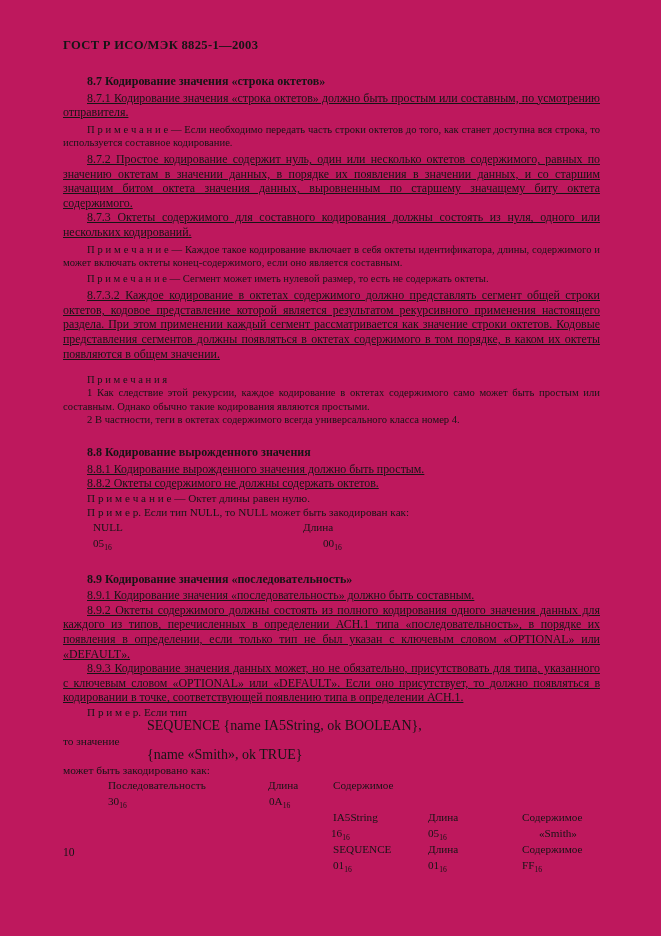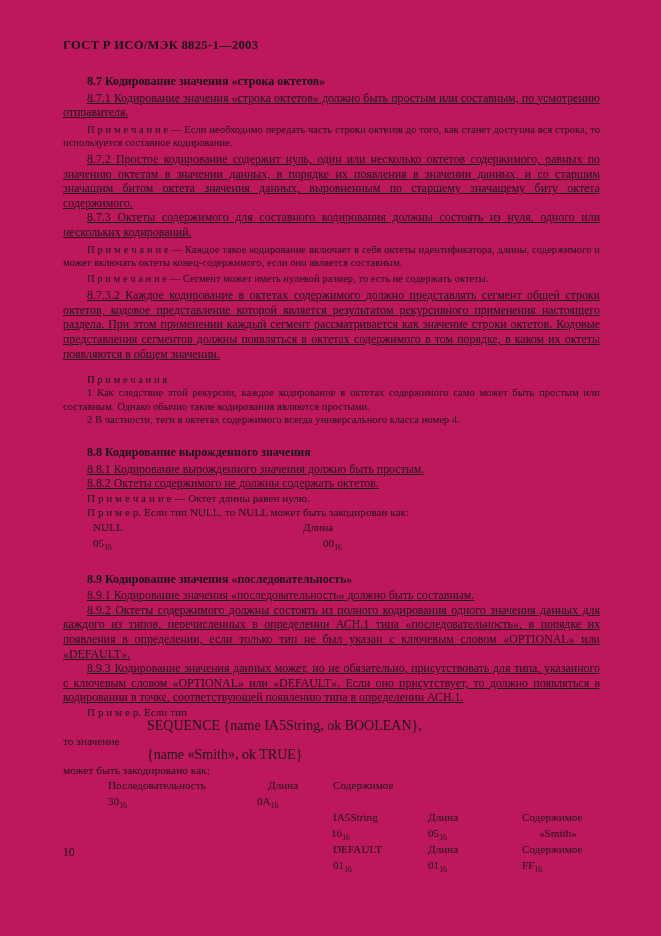--- a/index.html
+++ b/index.html
@@ -134,34 +134,34 @@
         <div class="code blk">{name «Smith», ok TRUE}</div>
         <div class="plain blk">может быть закодировано как:</div>
         <div class="extable blk">
           <div class="trow">
             <span class="cell" style="left: 45px;"><span>Последовательность</span></span>
             <span class="cell" style="left: 205px;"><span>Длина</span></span>
             <span class="cell" style="left: 270px;"><span>Содержимое</span></span>
           </div>
           <div class="trow">
             <span class="cell" style="left: 45px;"><span>30</span><sub>16</sub></span>
-            <span class="cell" style="left: 194px;"><span>0A</span><sub>16</sub></span>
+            <span class="cell" style="left: 206px;"><span>0A</span><sub>16</sub></span>
           </div>
           <div class="trow">
             <span class="cell" style="left: 270px;"><span>IA5String</span></span>
             <span class="cell" style="left: 365px;"><span>Длина</span></span>
             <span class="cell" style="left: 459px;"><span>Содержимое</span></span>
           </div>
           <div class="trow">
             <span class="cell" style="left: 268px;"><span>16</span><sub>16</sub></span>
             <span class="cell" style="left: 365px;"><span>05</span><sub>16</sub></span>
             <span class="cell" style="left: 476px;"><span>«Smith»</span></span>
           </div>
           <div class="trow">
-            <span class="cell" style="left: 270px;"><span>DEFAULT</span></span>
+            <span class="cell" style="left: 270px;"><span>SEQUENCE</span></span>
             <span class="cell" style="left: 365px;"><span>Длина</span></span>
             <span class="cell" style="left: 459px;"><span>Содержимое</span></span>
           </div>
           <div class="trow">
             <span class="cell" style="left: 270px;"><span>01</span><sub>16</sub></span>
             <span class="cell" style="left: 365px;"><span>01</span><sub>16</sub></span>
             <span class="cell" style="left: 459px;"><span>FF</span><sub>16</sub></span>
           </div>
         </div>
       </div>

